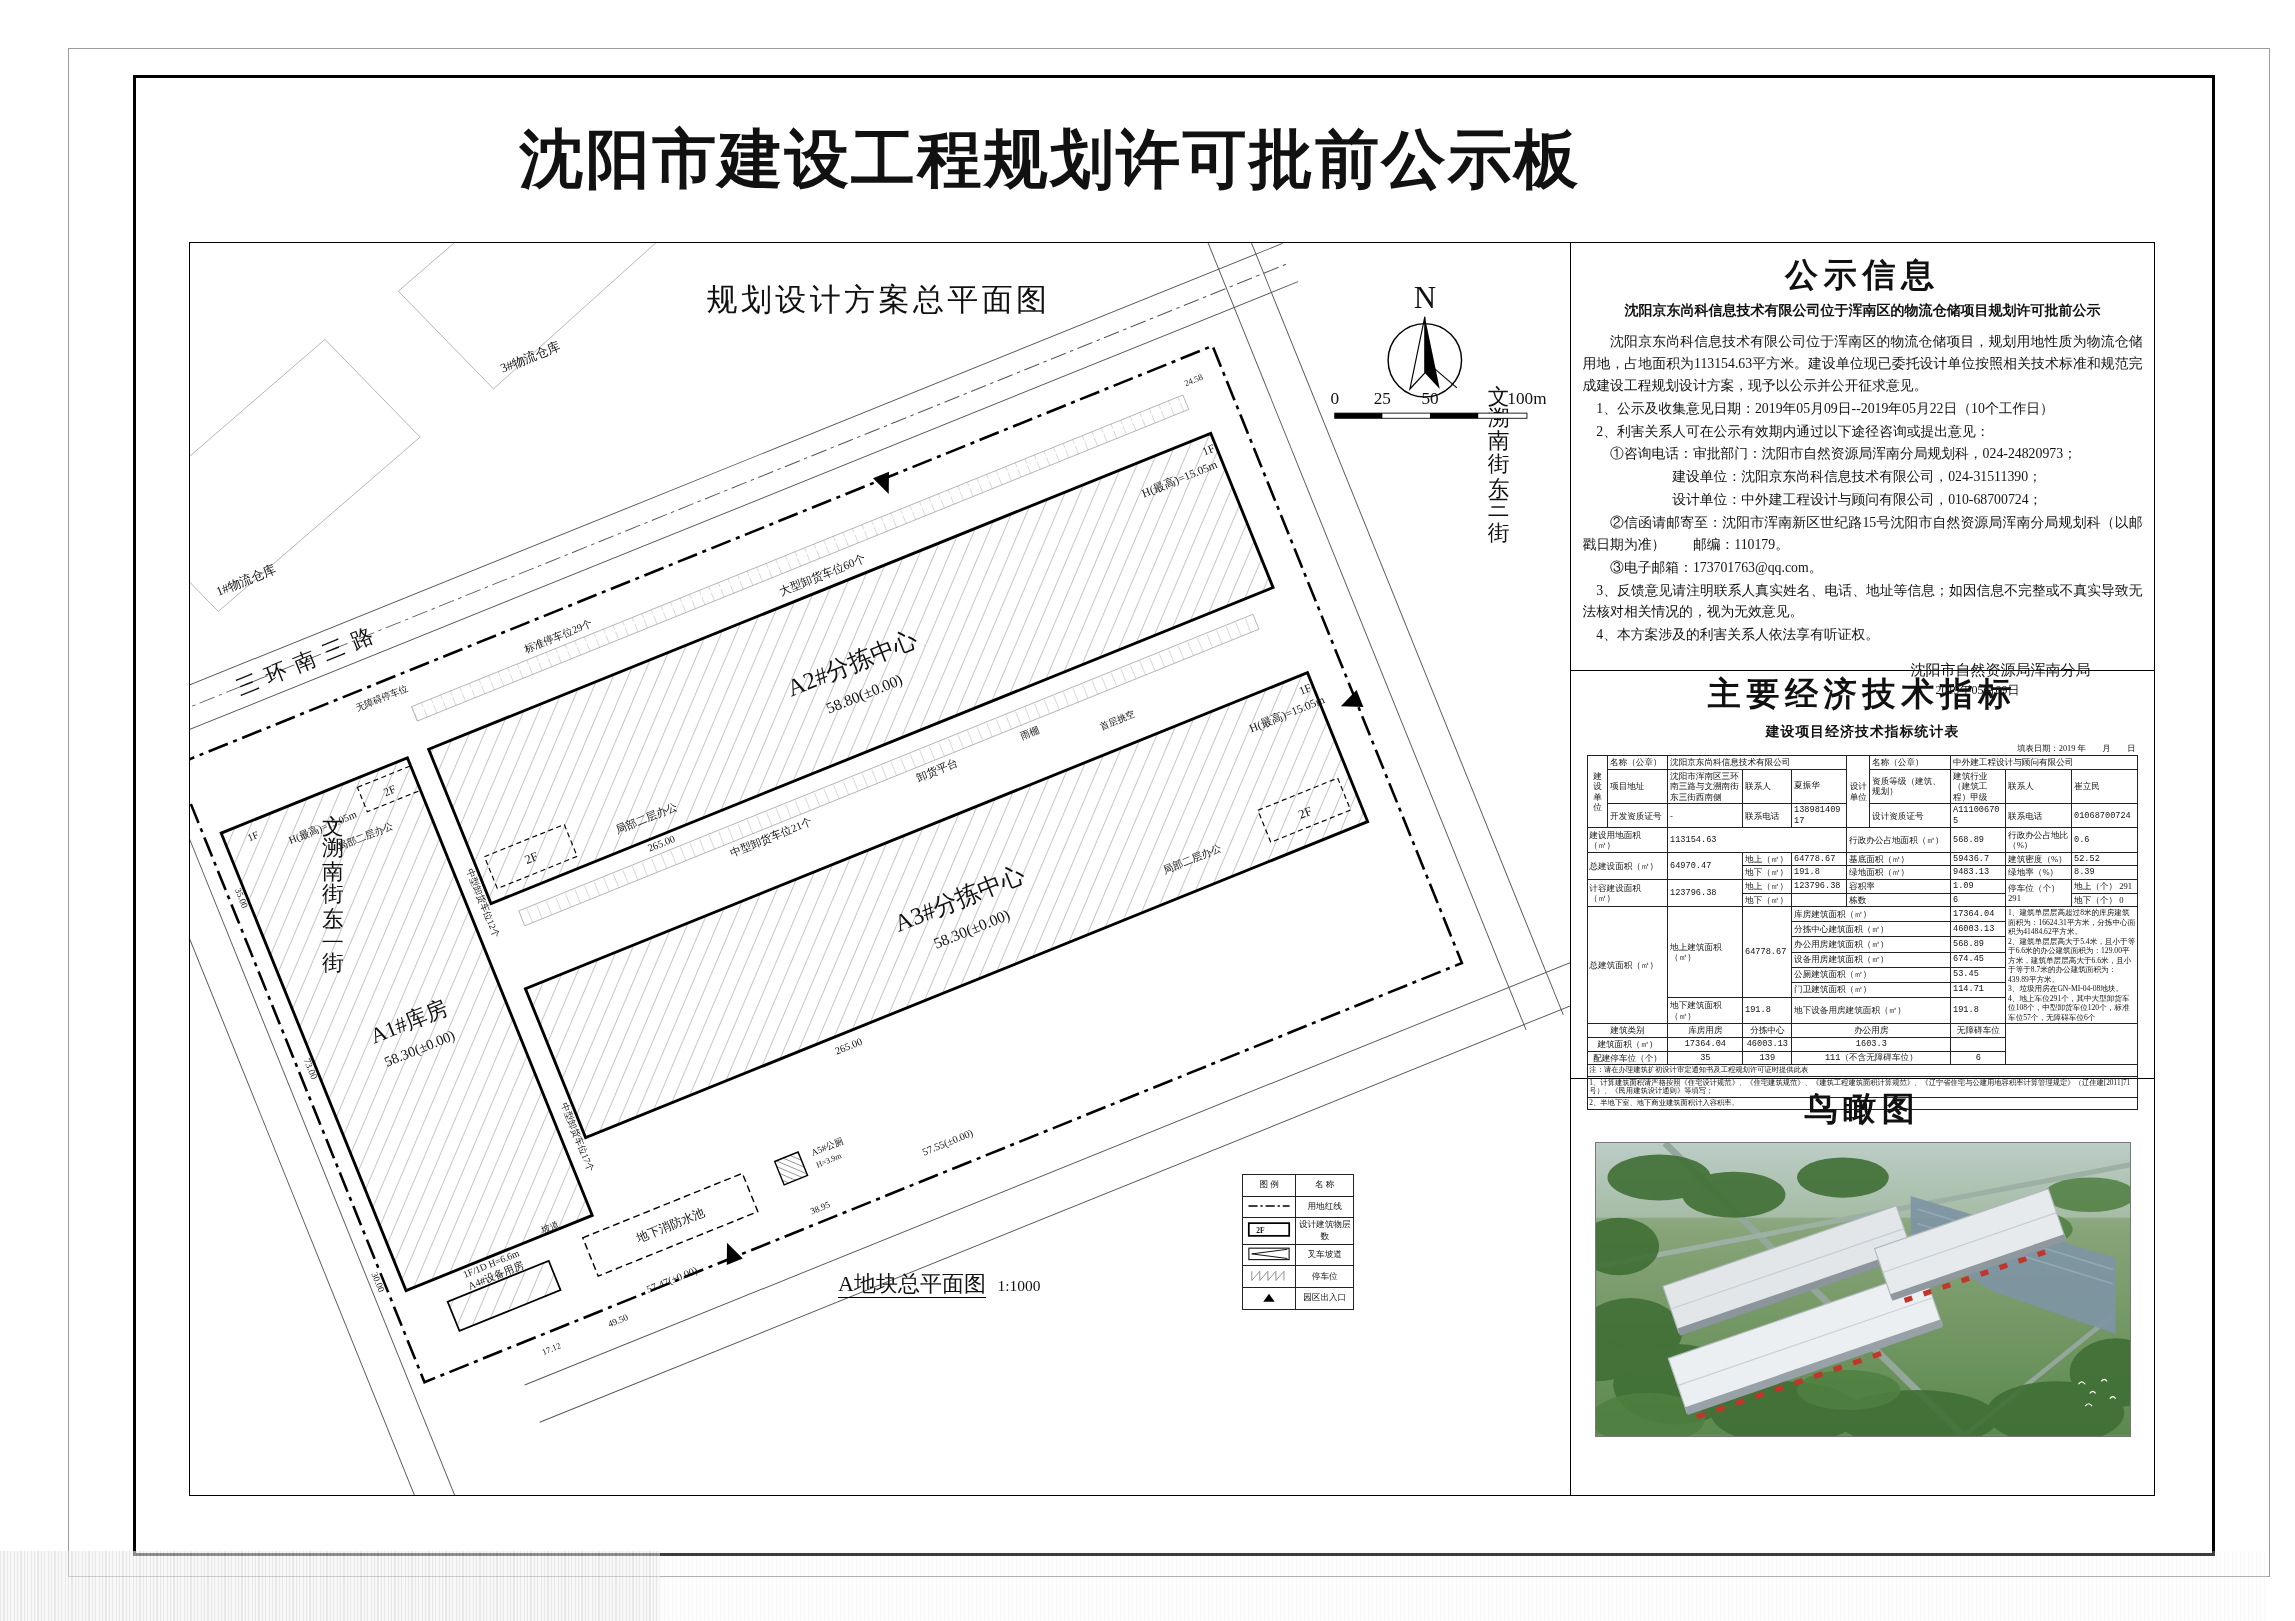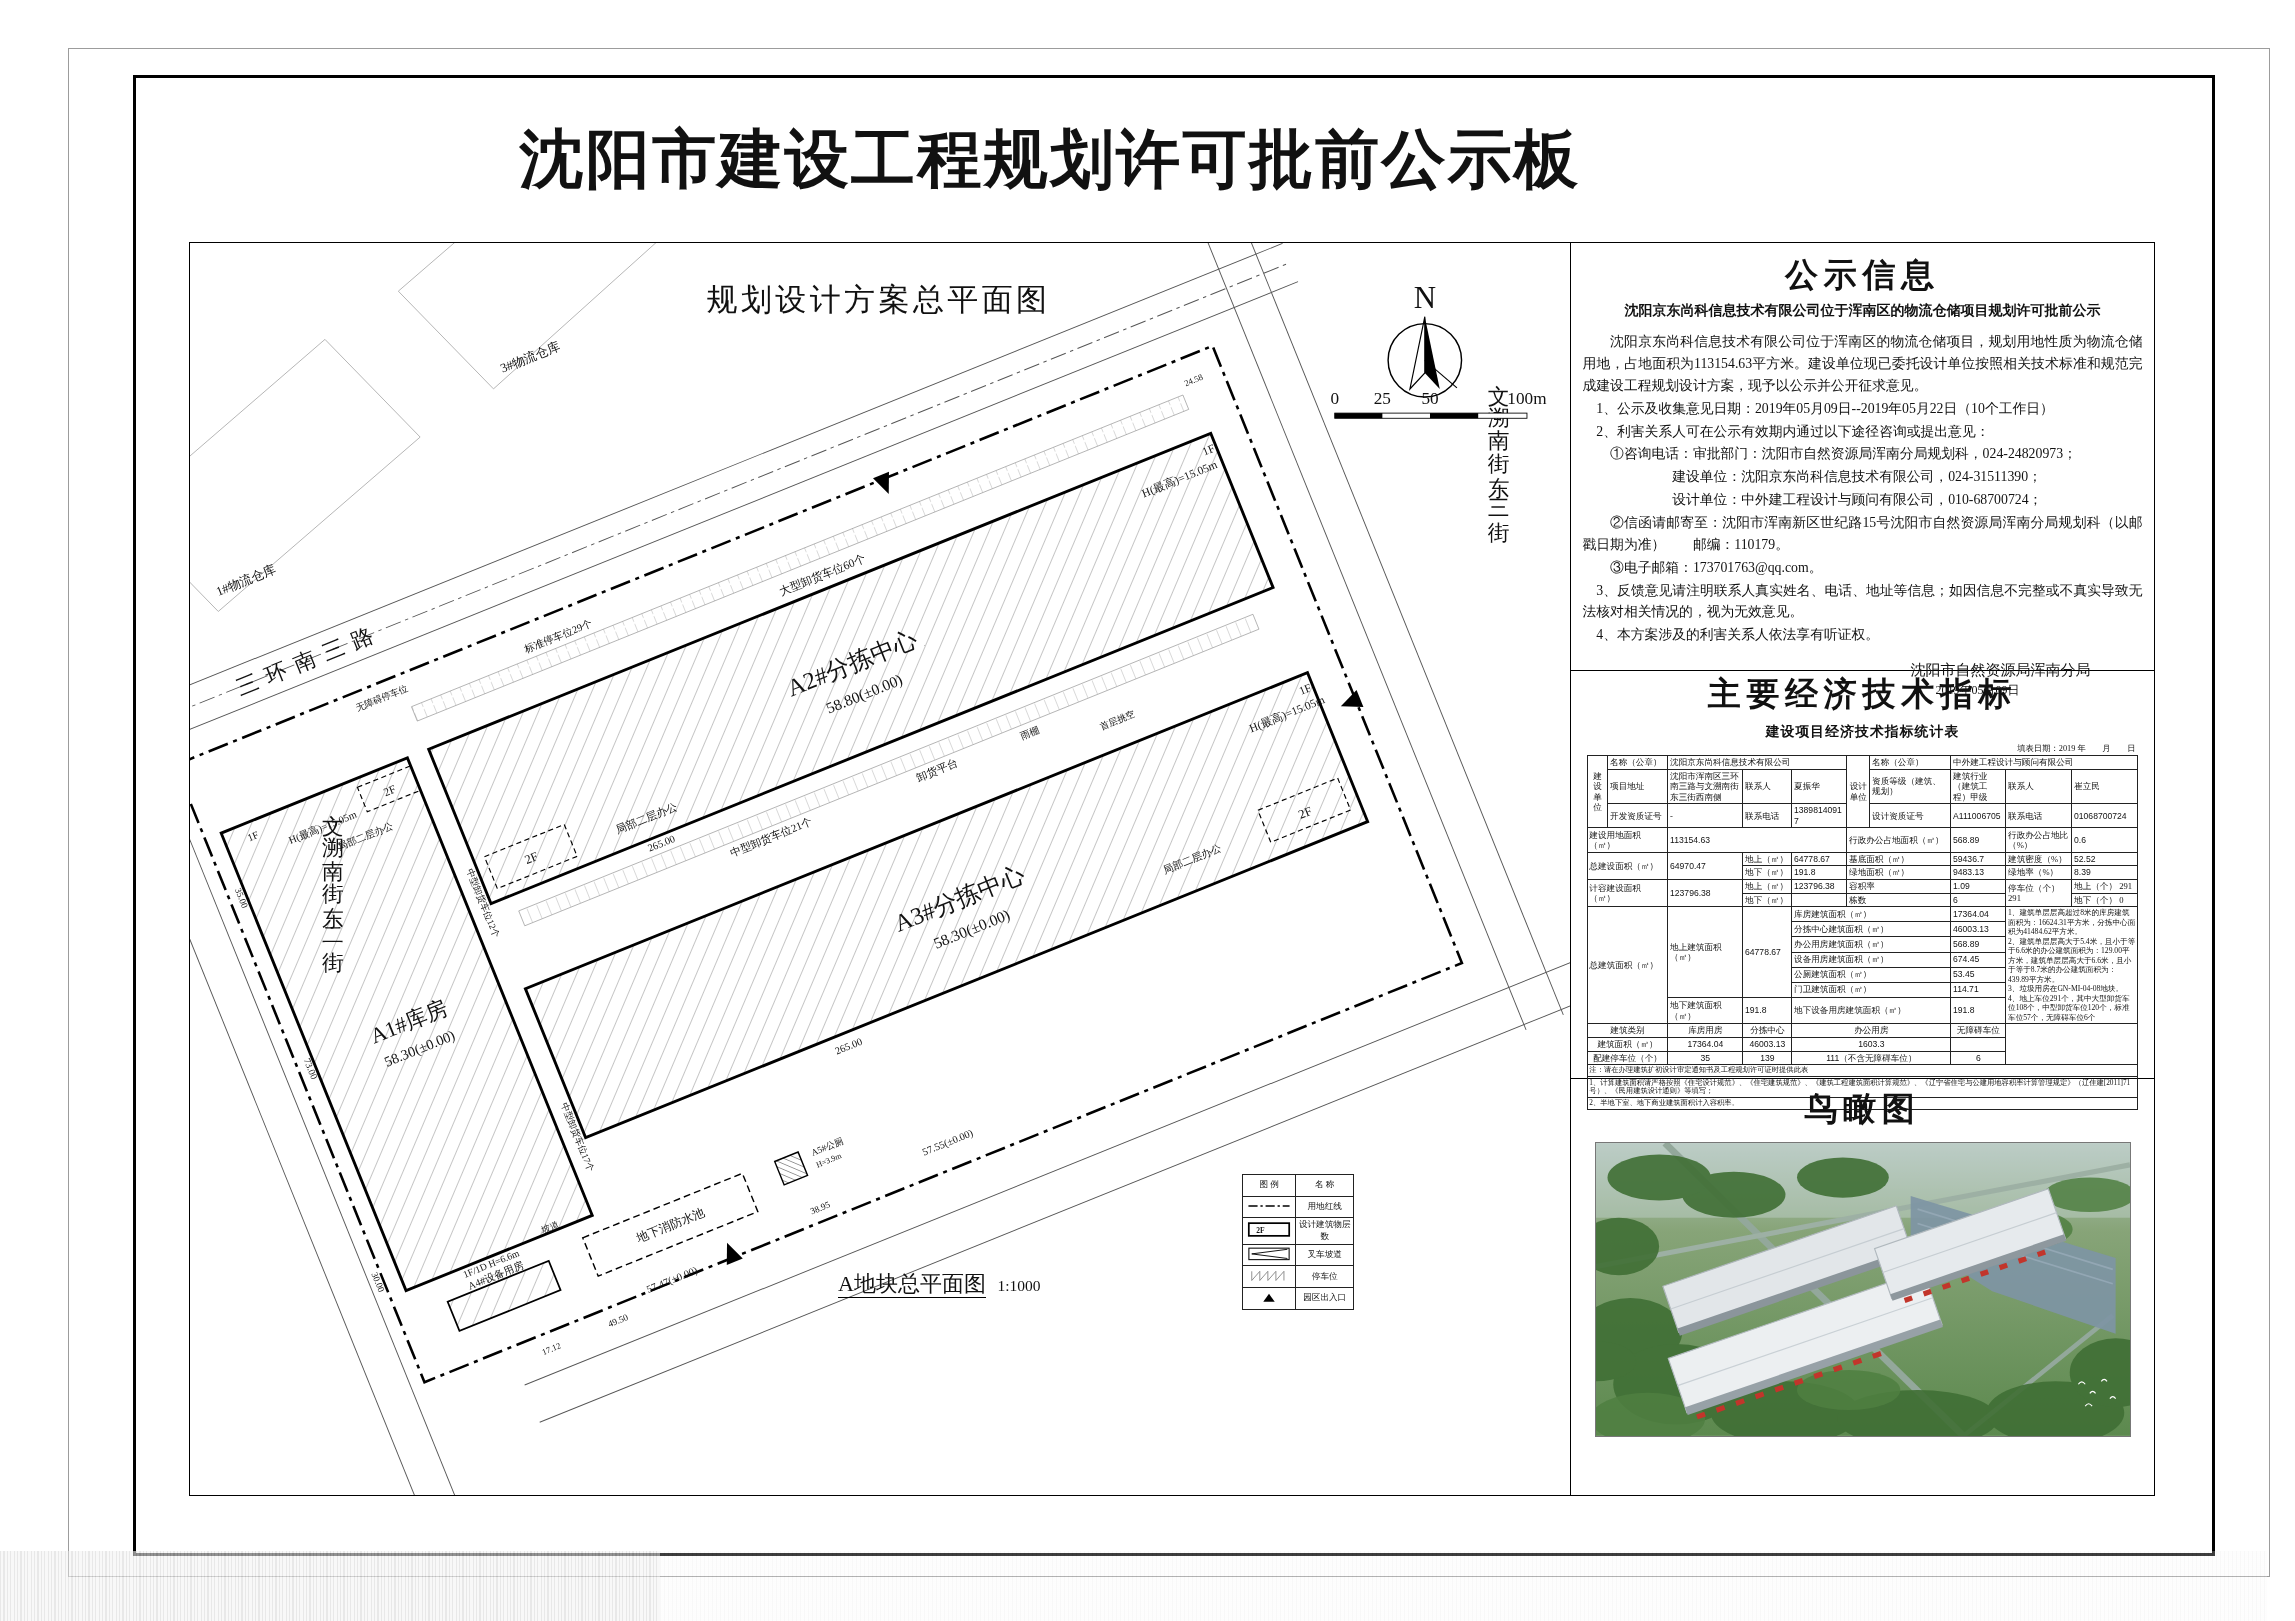--- a/index.html
+++ b/index.html
@@ -35,21 +35,21 @@
   .n-l3{text-indent:6.5em;}
   .n-sign1{text-align:right;padding-right:52px;font-size:15px;margin-top:15px;}
   .n-sign2{text-align:right;padding-right:123px;font-size:12px;margin-top:2.3px;}
   
   .tbl-title{font-size:13.8px;font-weight:bold;text-align:center;margin:9.2px 0 1.1px 0;letter-spacing:1.1px;}
   .tbl-date{width:546px;margin:0 auto;text-align:right;font-size:8.3px;padding:1.1px 2.3px;}
   table.ind{border-collapse:collapse;margin:0 auto;width:551px;table-layout:fixed;}
   table.ind td{border:0.9px solid #222;font-size:8.6px;line-height:1.22;padding:1.1px 1.7px;
       vertical-align:middle;word-break:break-all;}
   table.ind td.vlab{text-align:center;font-size:8.6px;}
-  table.ind td.num{font-family:Liberation Sans, sans-serif;}
+  table.ind td.num{font-family:Liberation Mono, monospace;}
   table.ind td.notes{font-size:7.6px;white-space:pre-line;vertical-align:top;line-height:1.25;word-break:normal;}
   table.ind td.foot{font-size:7.3px;border-top:0.9px solid #222;word-break:normal;}
   table.ind td.ctr{text-align:center;}
   
   .photo-wrap{width:534px;margin:13.8px auto 0 auto;border:0.6px solid #777;line-height:0;}
   
   .plan-title{left:459px;top:36px;width:459px;text-align:center;font-size:31px;letter-spacing:3.4px;white-space:nowrap;}
   .legend{left:1052px;top:931px;width:112px;border-collapse:collapse;font-family:Liberation Serif, serif;}
   .legend td{border:0.9px solid #222;font-size:8.6px;height:19.5px;padding:0.6px 1.7px;text-align:center;}
   .legend .sym{width:49px;}

